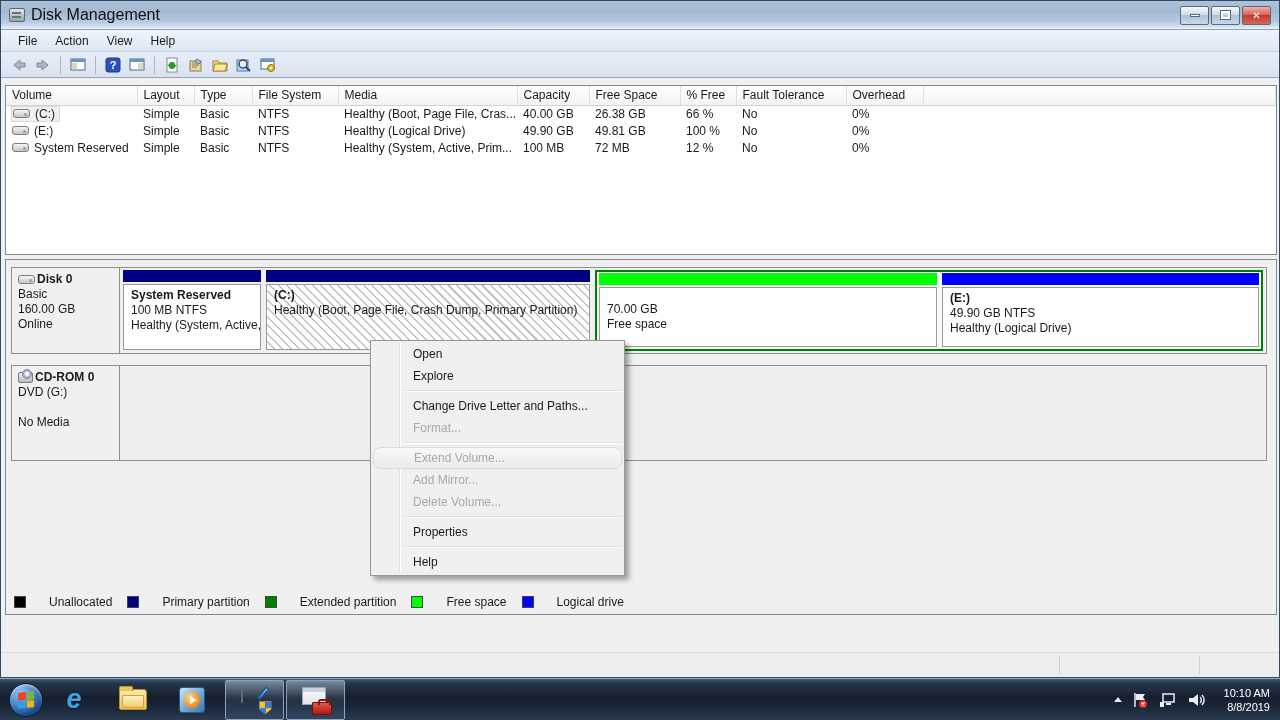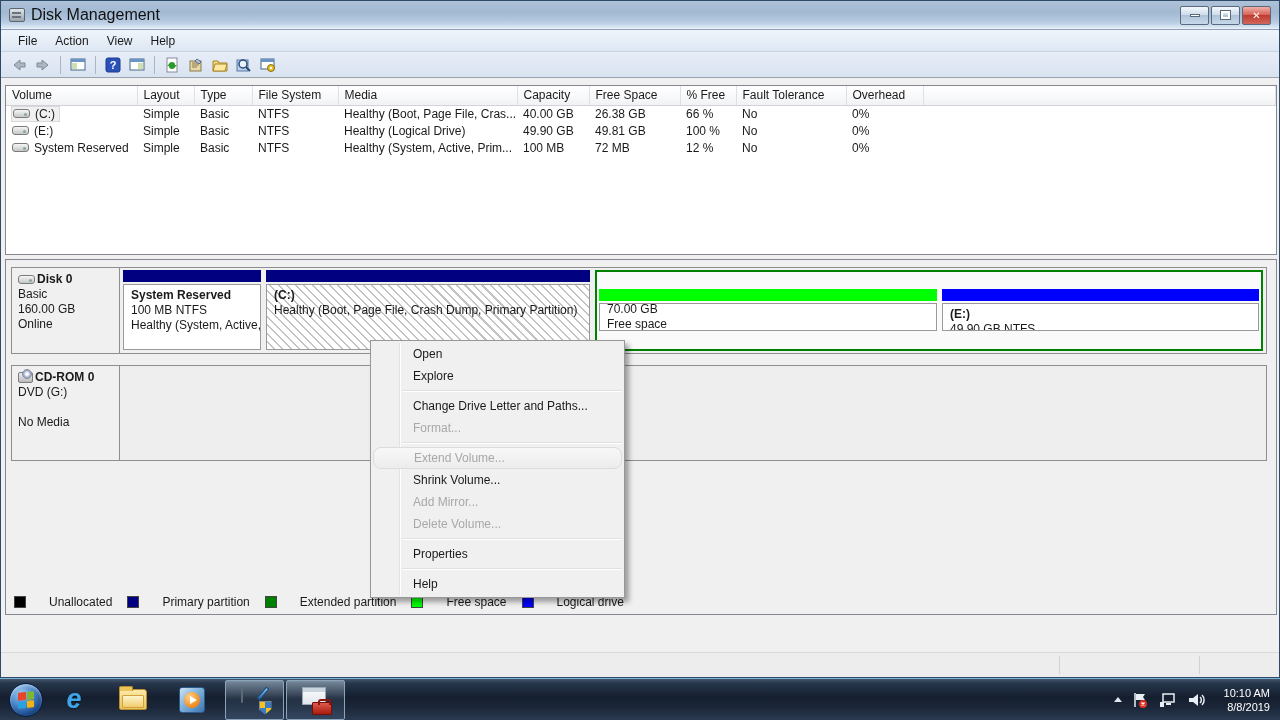--- a/index.html
+++ b/index.html
@@ -61,21 +61,21 @@
   .cd-glyph::after { content:""; position:absolute; left:3px; top:-4px; width:8px; height:8px; border-radius:50%;
     background:radial-gradient(circle,#fff 20%,#9ac 60%,#dde); border:1px solid #889; }
   .parts { flex:1; display:flex; gap:3px; padding:1px 2px; }
   .part { display:flex; flex-direction:column; }
   .pbar { height:12px; margin:1px 1px 0 1px; }
   .pbody { flex:1; margin:2px 1px 2px 1px; border:1px solid #9a9a9a; background:#fff; padding:3px 7px; line-height:15px; overflow:hidden; white-space:nowrap; }
   .pbody .t { font-weight:bold; }
   .pbody.hatched { background:repeating-linear-gradient(45deg,#ffffff 0px,#ffffff 4.5px,#c3c3c3 4.5px,#c3c3c3 6px); }
   .part.sr { width:140px; flex:none; }
   .part.pc { width:326px; flex:none; }
-  .extended { flex:1; display:flex; gap:3px; border:2px solid #008000; margin:1px 1px; padding:16px 1px; background:#fafafa; }
+  .extended { flex:1; display:flex; gap:3px; border:2px solid #008000; margin:1px 1px; padding:0 1px; background:#fafafa; }
   .part.free { width:340px; flex:none; }
   .part.le { flex:1; }
   .part.free .pbody { display:flex; flex-direction:column; justify-content:center; }
   .cd-empty { flex:1; margin:0; background:#eeeeee; }
 
   .legend { position:absolute; left:8px; bottom:5px; display:flex; gap:15px; align-items:center; }
   .leg-item { display:flex; align-items:center; gap:23px; }
   .leg-swatch { width:12px; height:12px; border:1px solid #444; }
 
   .statusbar { position:absolute; left:0; bottom:0; width:100%; height:25px; background:#ededed; border-top:1px solid #d9d9d9; }
@@ -407,21 +407,20 @@
 </div>
 
 <div class="context-menu">
   <div class="cm-item enabled">Open</div>
   <div class="cm-item enabled">Explore</div>
   <div class="cm-sep"></div>
   <div class="cm-item enabled">Change Drive Letter and Paths...</div>
   <div class="cm-item disabled">Format...</div>
   <div class="cm-sep"></div>
   <div class="cm-item disabled hovered">Extend Volume...</div>
-  <div class="cm-item enabled">Shrink Volume...</div>
   <div class="cm-item disabled">Add Mirror...</div>
   <div class="cm-item disabled">Delete Volume...</div>
   <div class="cm-sep"></div>
   <div class="cm-item enabled">Properties</div>
   <div class="cm-sep"></div>
   <div class="cm-item enabled">Help</div>
 </div>
 
 <div class="taskbar">
   <div class="start-orb">

